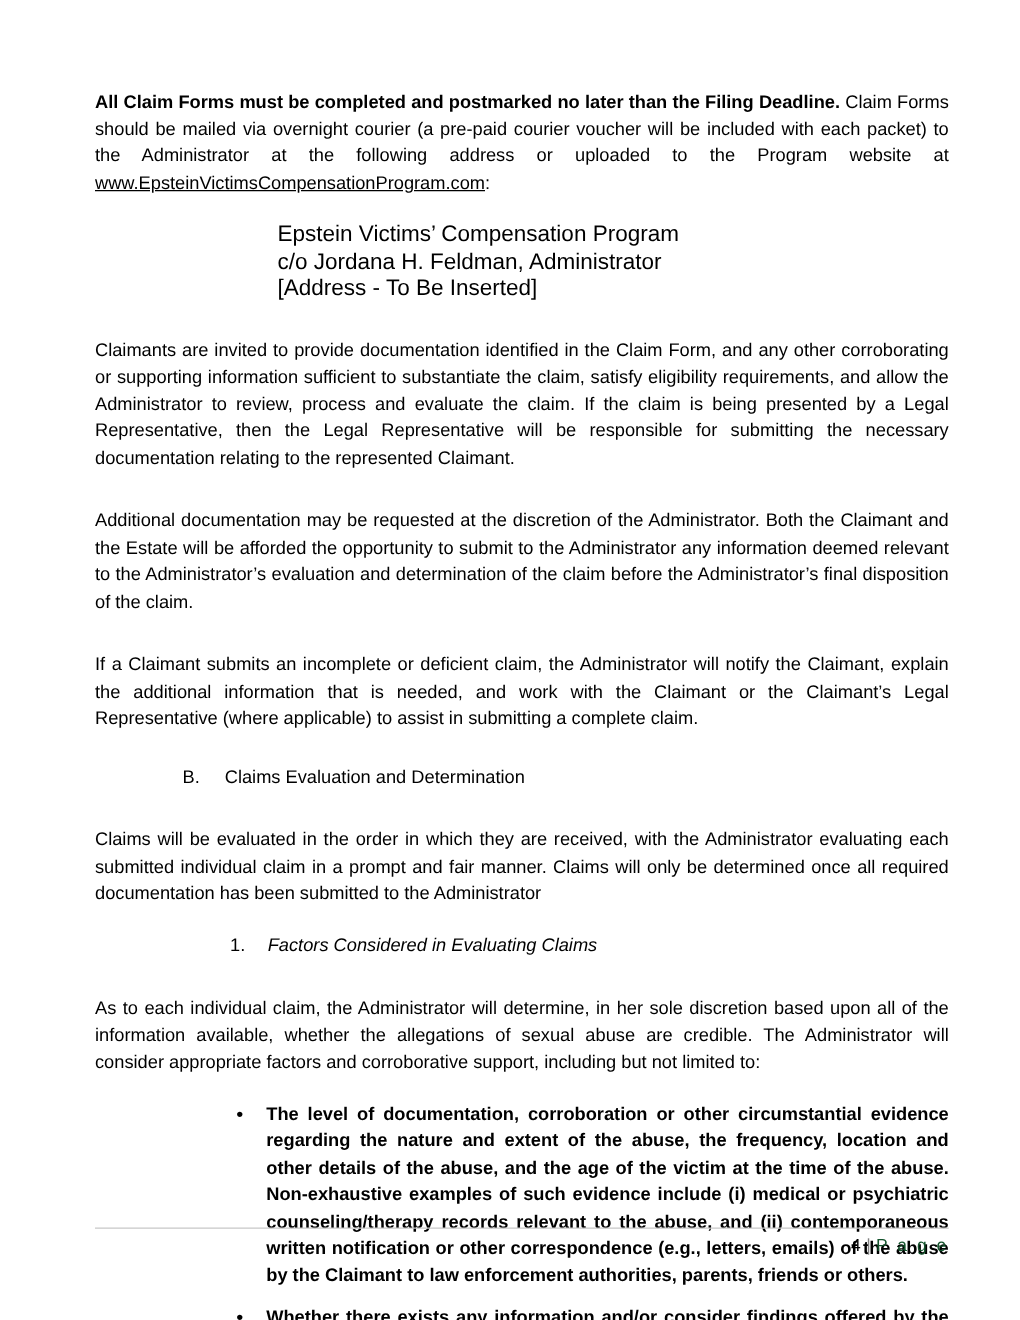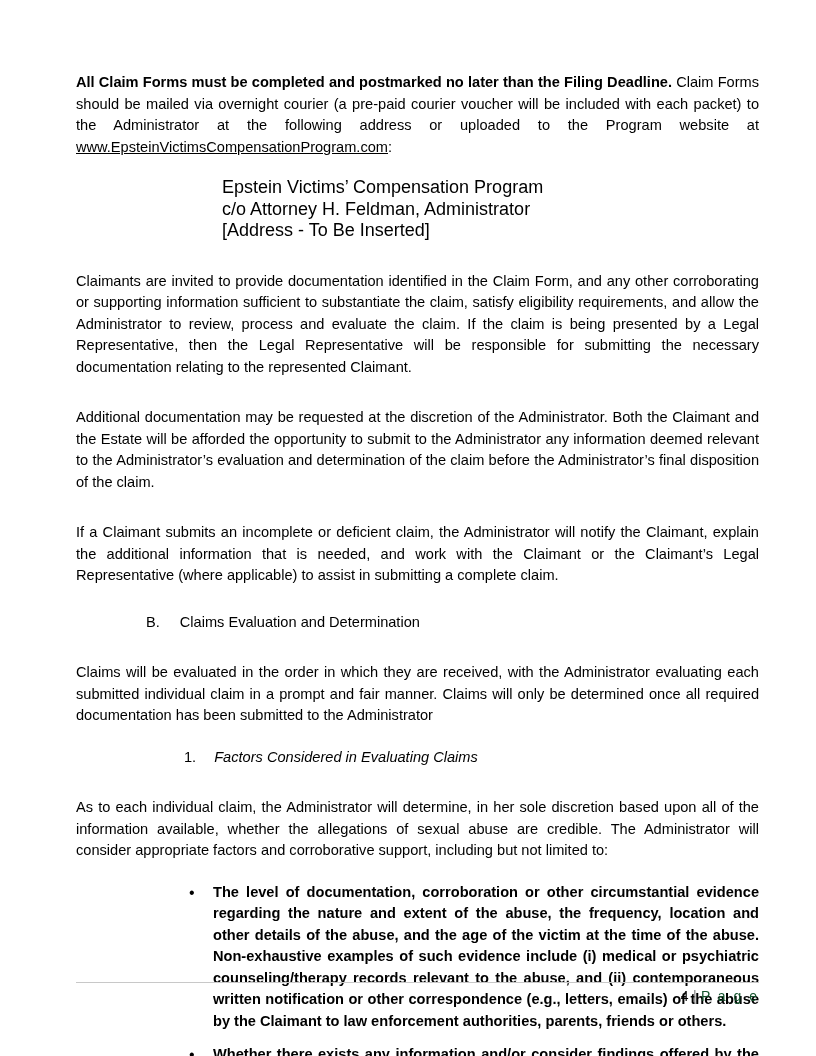--- a/index.html
+++ b/index.html
@@ -122,21 +122,21 @@
 </head>
 <body>
 
 <div class="page">
   <div class="content">
 
     <p class="intro-block"><span class="bold">All Claim Forms must be completed and postmarked no later than the Filing Deadline.</span> <span>Claim Forms should be mailed via overnight courier (a pre-paid courier voucher will be included with each packet) to the Administrator at the following address or uploaded to the Program website at </span><a class="link" href="#">www.EpsteinVictimsCompensationProgram.com</a><span>:</span></p>
 
     <div class="address-block">
       <div>Epstein Victims’ Compensation Program</div>
-      <div>c/o Attorney H. Feldman, Administrator</div>
+      <div>c/o Jordana H. Feldman, Administrator</div>
       <div>[Address - To Be Inserted]</div>
     </div>
 
     <p class="para">Claimants are invited to provide documentation identified in the Claim Form, and any other corroborating or supporting information sufficient to substantiate the claim, satisfy eligibility requirements, and allow the Administrator to review, process and evaluate the claim.  If the claim is being presented by a Legal Representative, then the Legal Representative will be responsible for submitting the necessary documentation relating to the represented Claimant.</p>
     <p class="para">Additional documentation may be requested at the discretion of the Administrator.  Both the Claimant and the Estate will be afforded the opportunity to submit to the Administrator any information deemed relevant to the Administrator’s evaluation and determination of the claim before the Administrator’s final disposition of the claim.</p>
     <p class="para">If a Claimant submits an incomplete or deficient claim, the Administrator will notify the Claimant, explain the additional information that is needed, and work with the Claimant or the Claimant’s Legal Representative (where applicable) to assist in submitting a complete claim.</p>
 
     <div class="spacer-sm"></div>
 
     <div class="heading-b">

